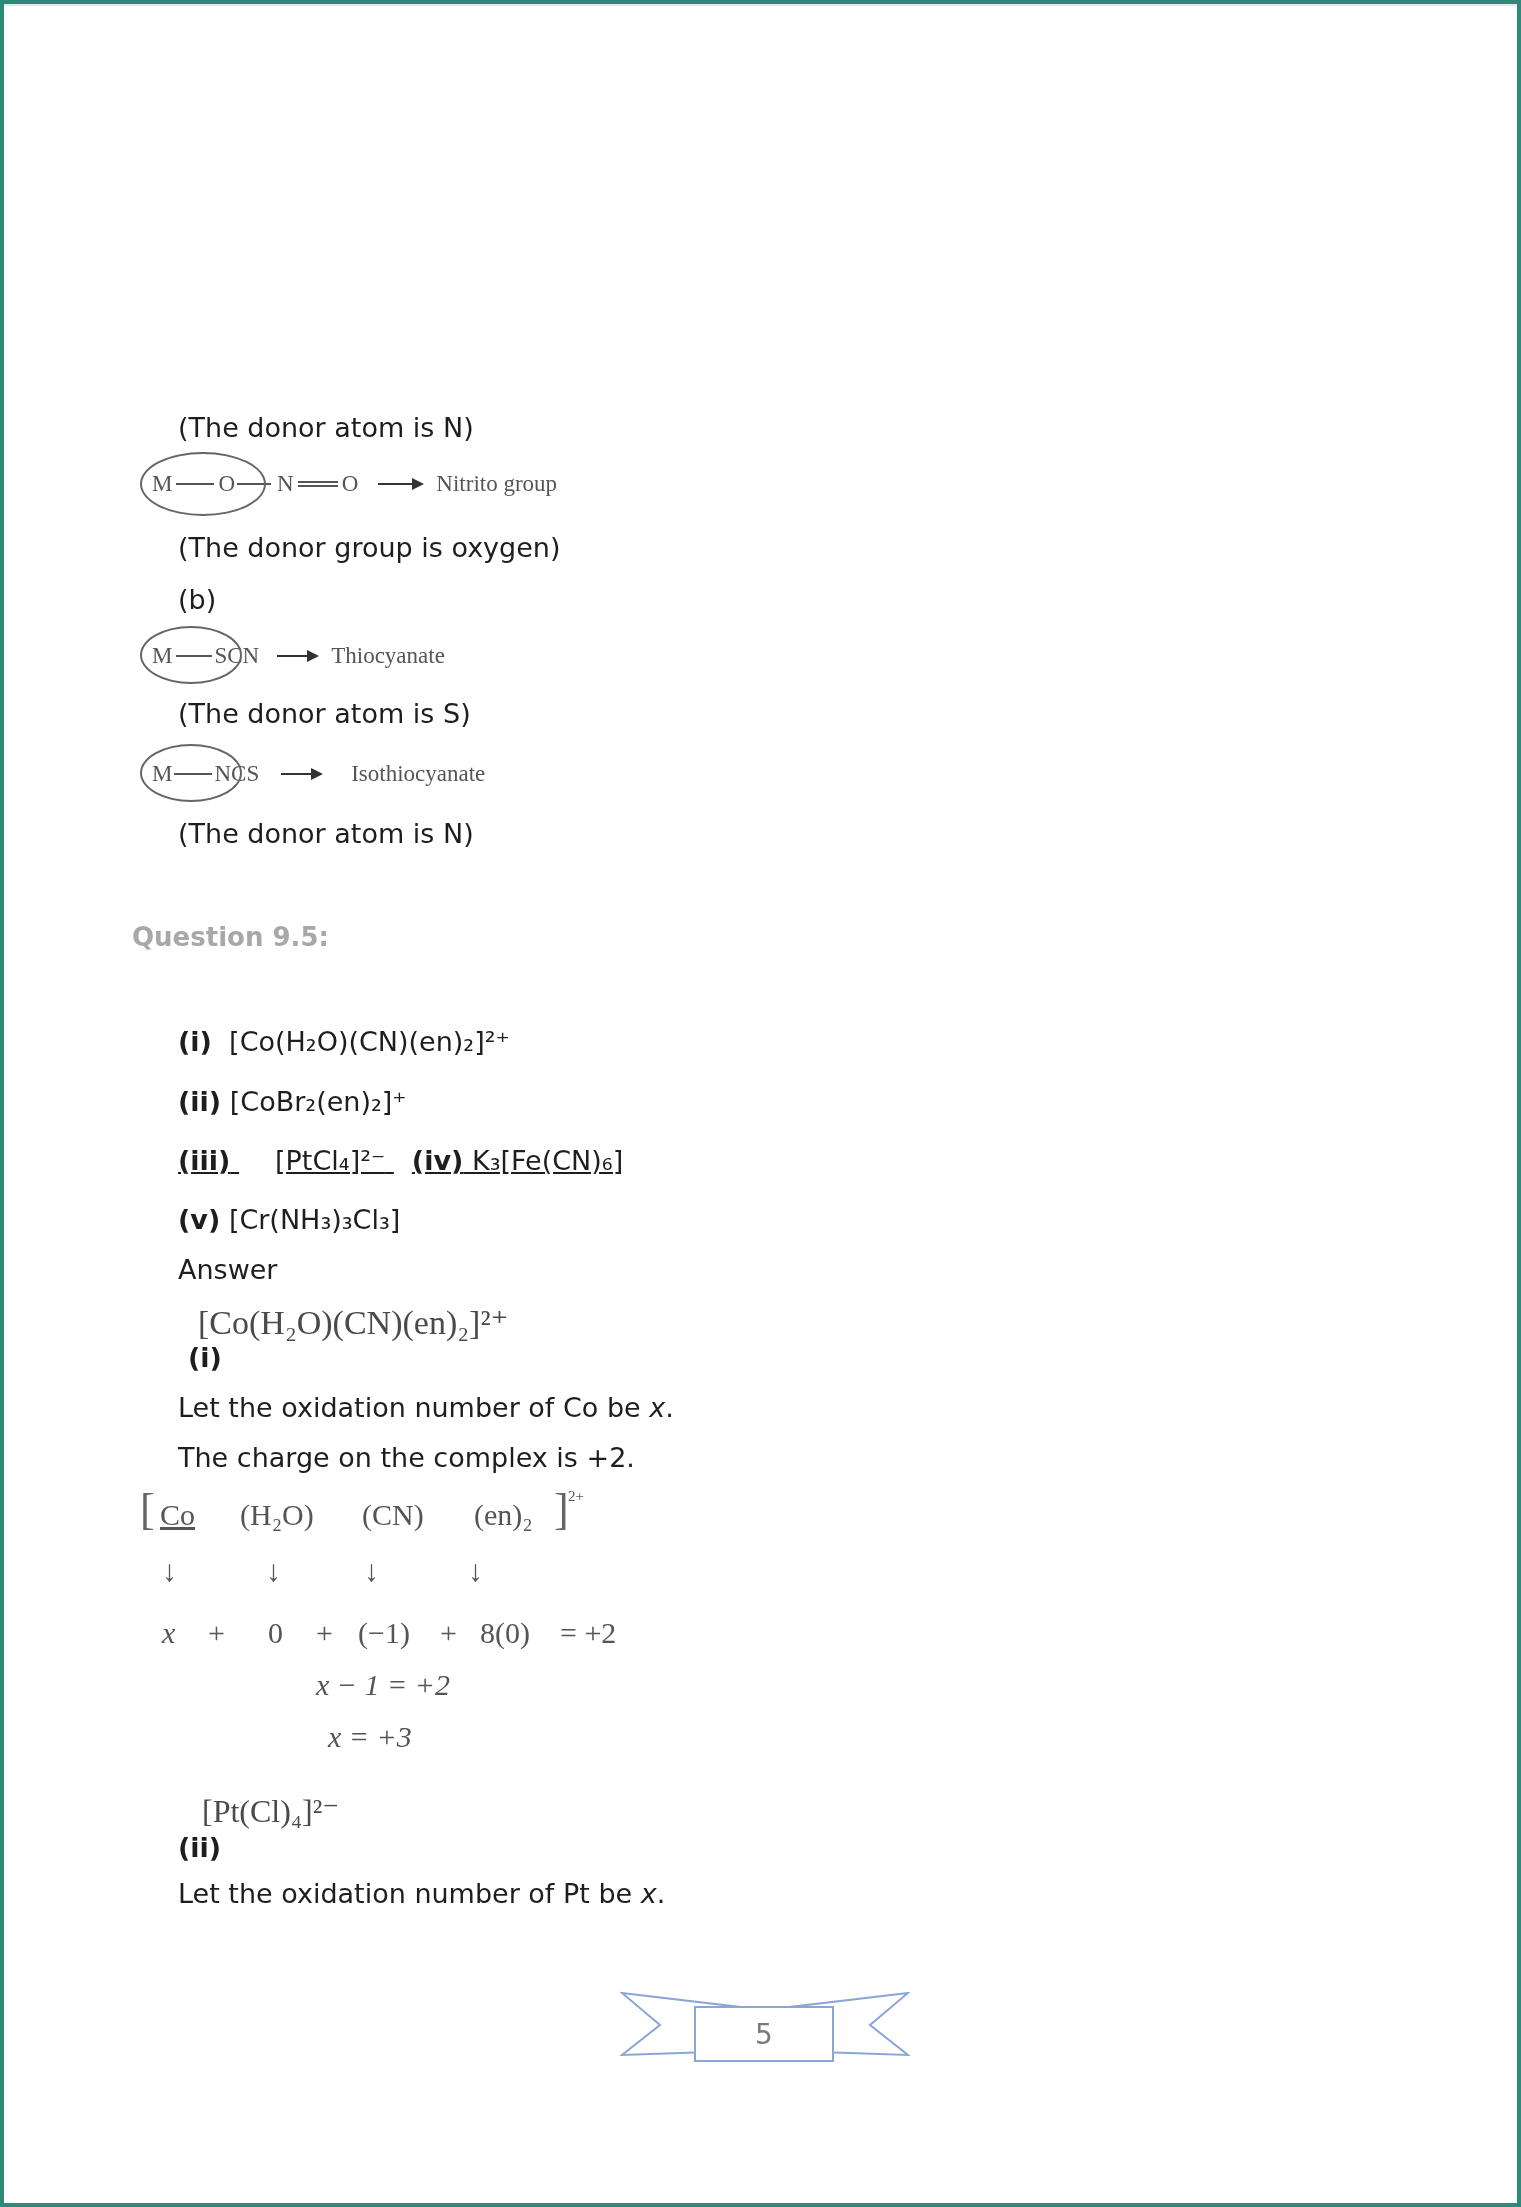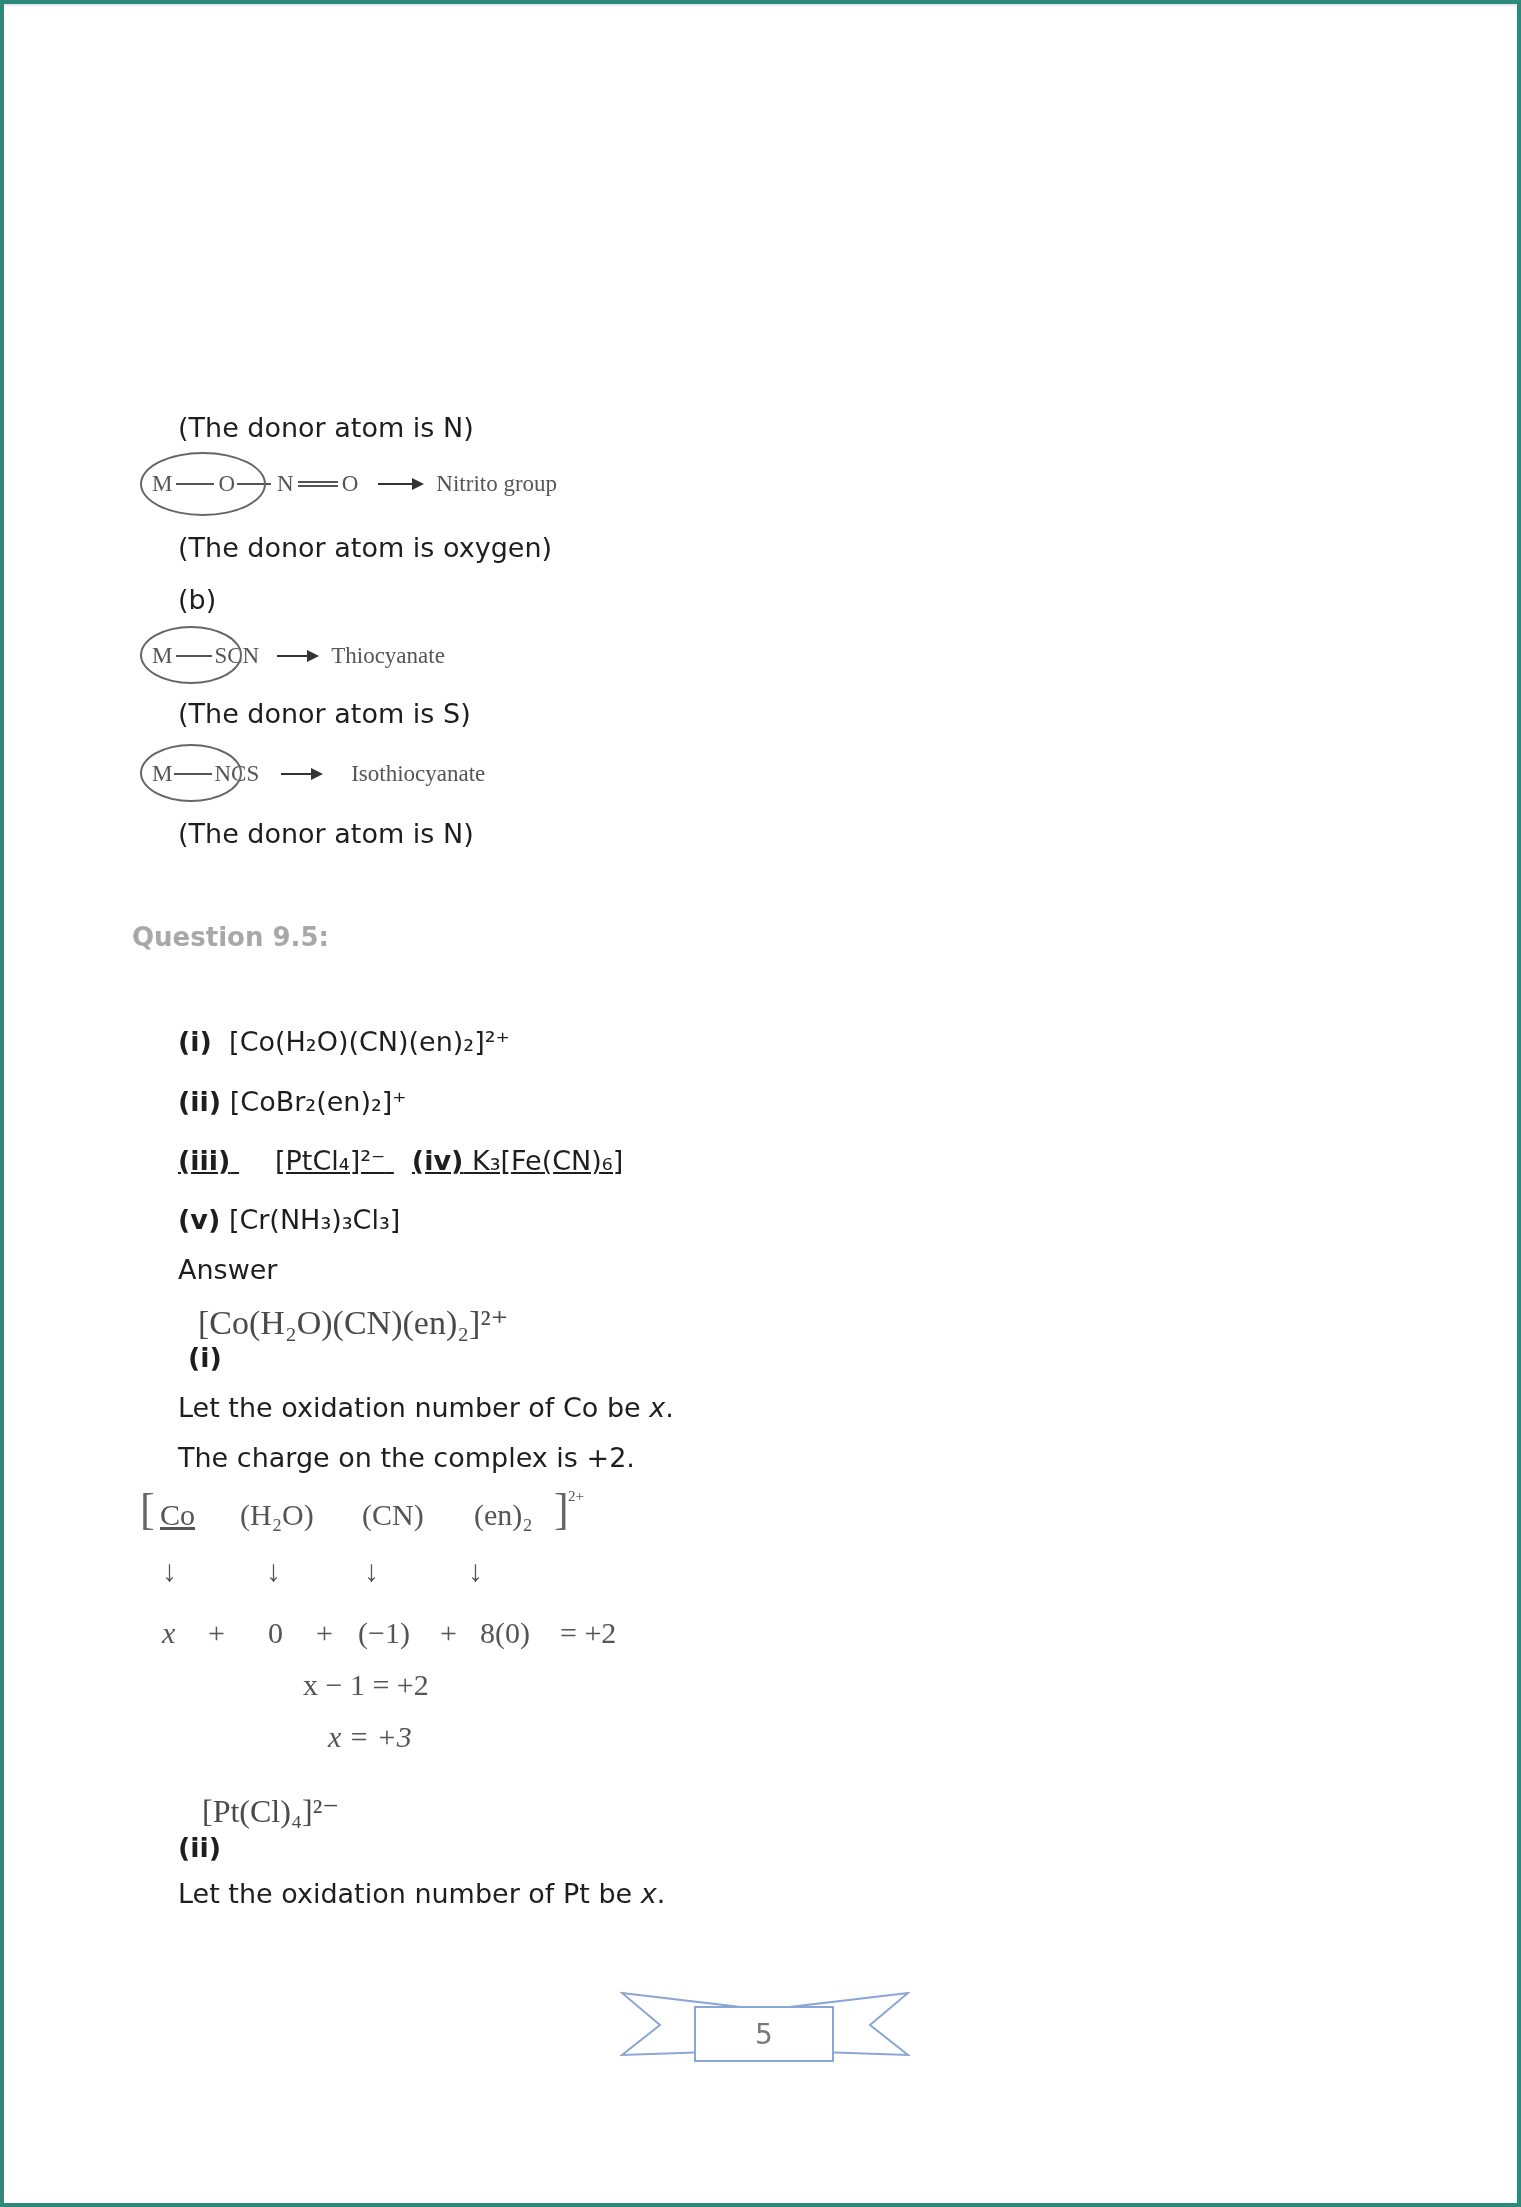--- a/index.html
+++ b/index.html
@@ -51,21 +51,21 @@
     <span class="bond" style="width:38px; margin:0 4px;"></span>
     <span>O</span>
     <span class="bond" style="width:34px; margin:0 6px 0 2px;"></span>
     <span>N</span>
     <span class="dbond" style="width:40px; margin:0 4px;"></span>
     <span>O</span>
     <span class="arrow" style="width:44px; margin:0 14px 0 20px;"></span>
     <span>Nitrito group</span>
   </div>
 
-  <div class="abs txt" style="left:128px; top:526px;">(The donor atom is oxygen)</div>
+  <div class="abs txt" style="left:128px; top:526px;">(The donor group is oxygen)</div>
 
   <div class="abs txt" style="left:128px; top:578px;">(b)</div>
 
   <div class="abs diag" style="left:134px; top:622px; width:420px;">
     <div class="ellipse" style="left:2px; top:-2px; width:98px; height:54px;"></div>
     <span style="margin-left:14px;">M</span>
     <span class="bond" style="width:36px; margin:0 2px 0 4px;"></span>
     <span>SCN</span>
     <span class="arrow" style="width:40px; margin:0 14px 0 18px;"></span>
     <span>Thiocyanate</span>
@@ -133,21 +133,21 @@
 
     <span class="abs ital" style="left:22px; top:122px;">x</span>
     <span class="abs" style="left:68px; top:122px;">+</span>
     <span class="abs" style="left:128px; top:122px;">0</span>
     <span class="abs" style="left:176px; top:122px;">+</span>
     <span class="abs" style="left:218px; top:122px;">(−1)</span>
     <span class="abs" style="left:300px; top:122px;">+</span>
     <span class="abs" style="left:340px; top:122px;">8(0)</span>
     <span class="abs" style="left:420px; top:122px;">= +2</span>
 
-    <span class="abs" style="left:163px; top:174px; ">x − 1 = +2</span>
+    <span class="abs" style="left:176px; top:174px; font-style:italic;">x − 1 = +2</span>
     <span class="abs" style="left:188px; top:226px; font-style:italic;">x = +3</span>
   </div>
 
   <div class="abs txt" style="left:128px; top:1826px;">
     <span class="lbl">(ii)</span>
   </div>
   <div class="abs serif" style="left:198px; top:1786px; font-size:32px;">[Pt(Cl)₄]²⁻</div>
 
   <div class="abs txt" style="left:128px; top:1872px;">
     <span>Let the oxidation number of Pt be </span><span class="ital">x</span><span>.</span>

